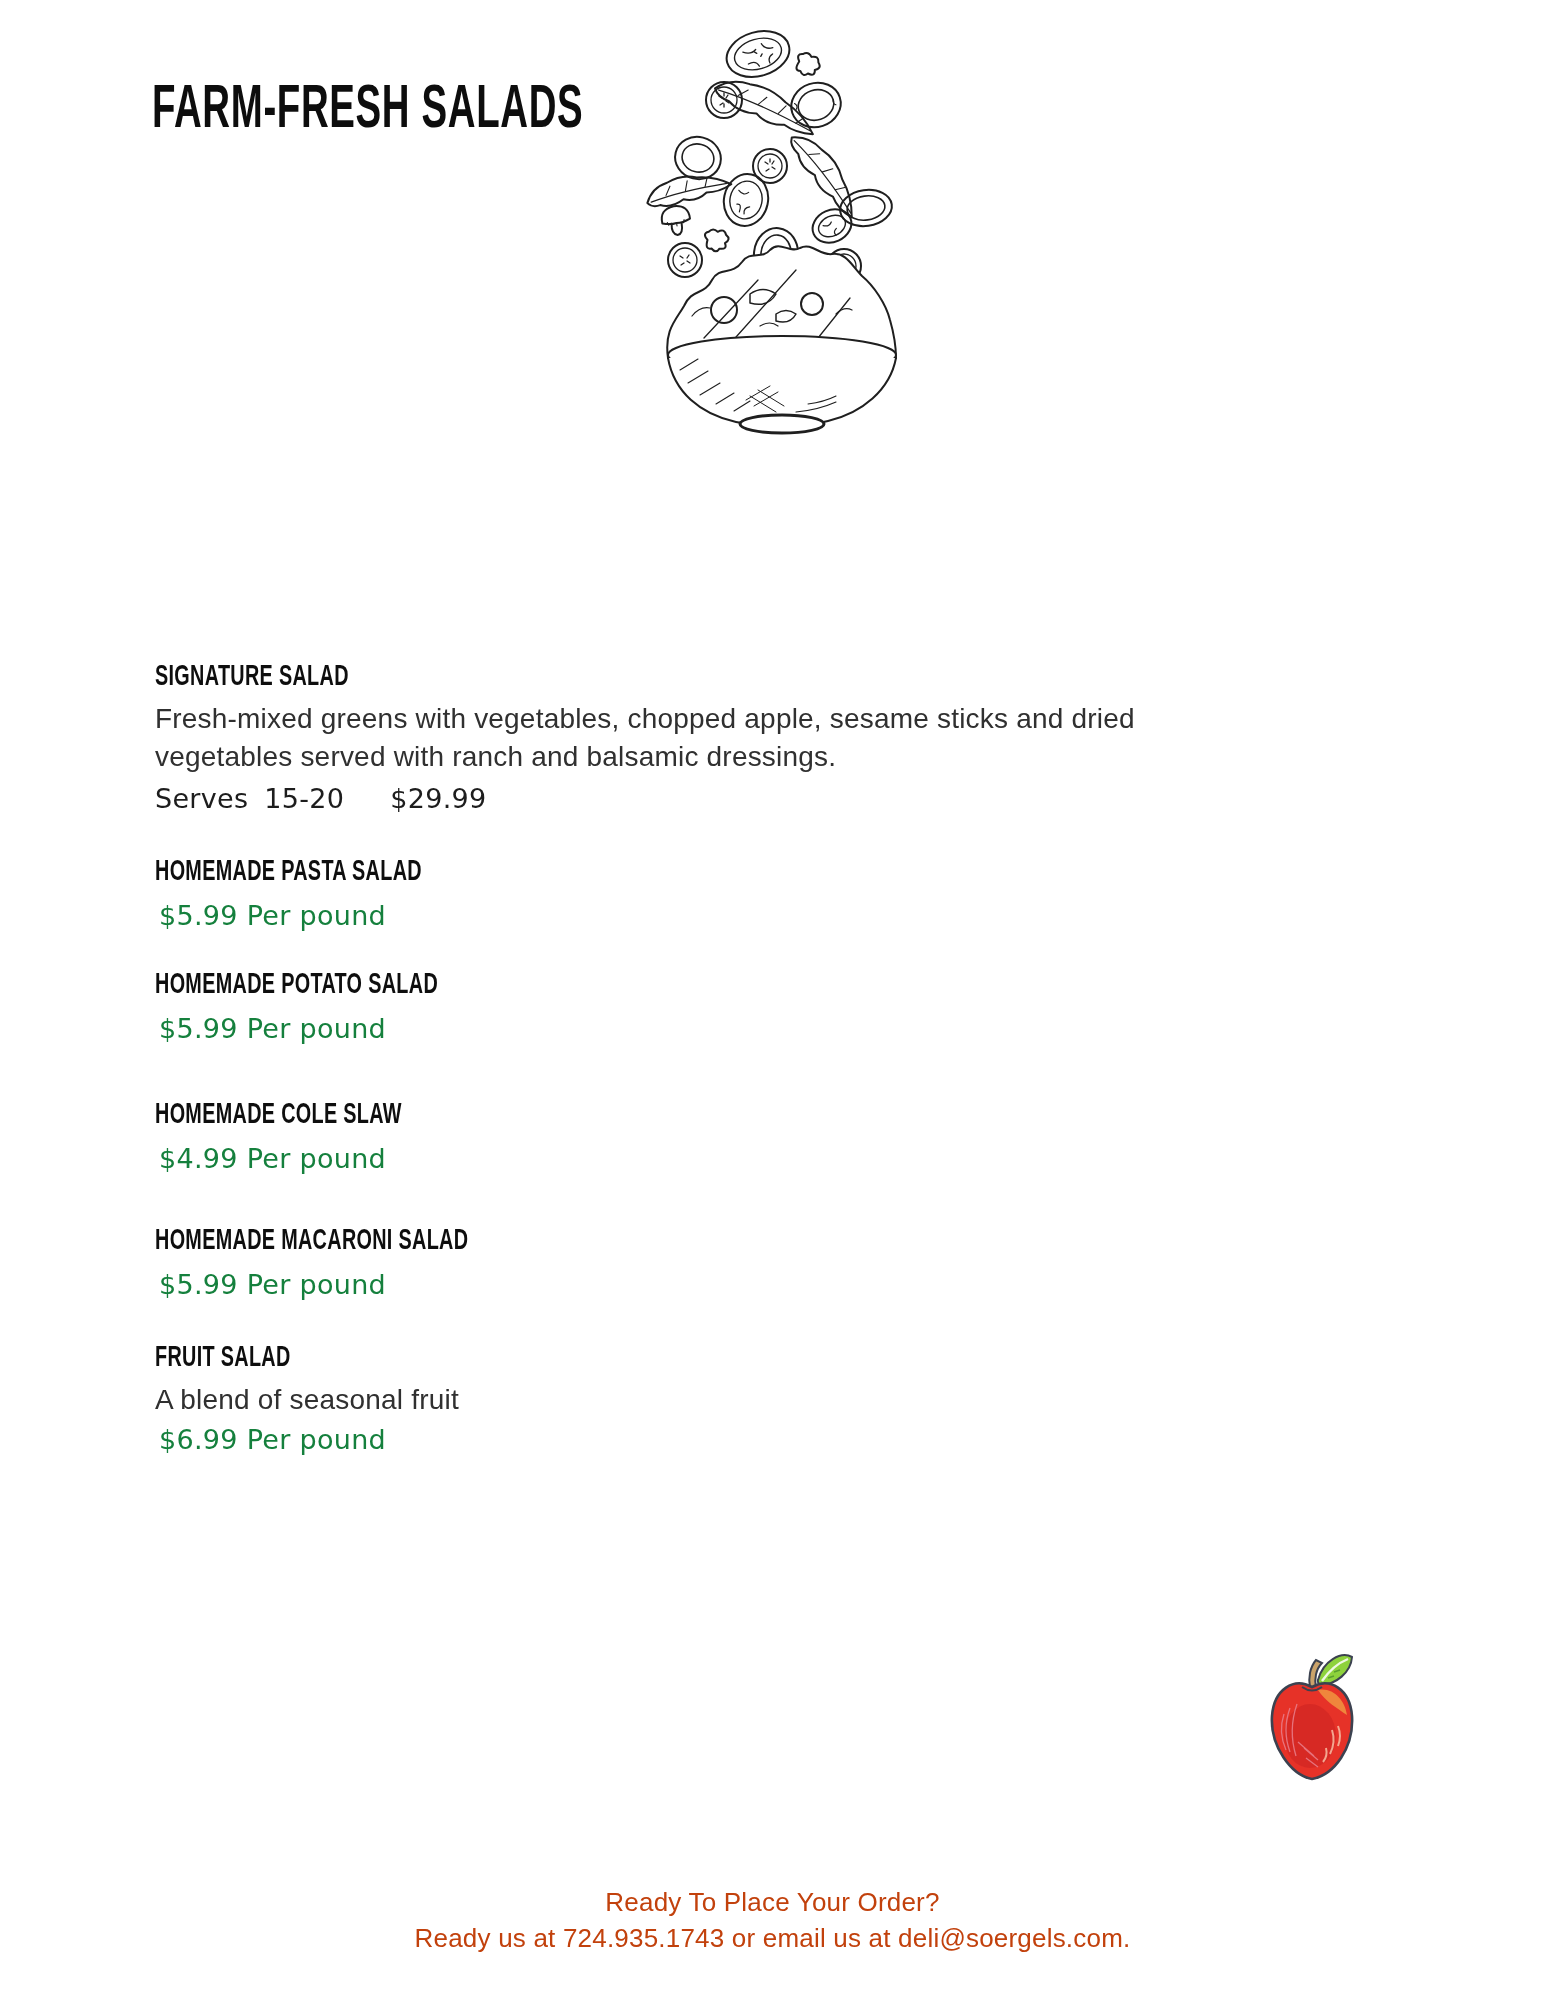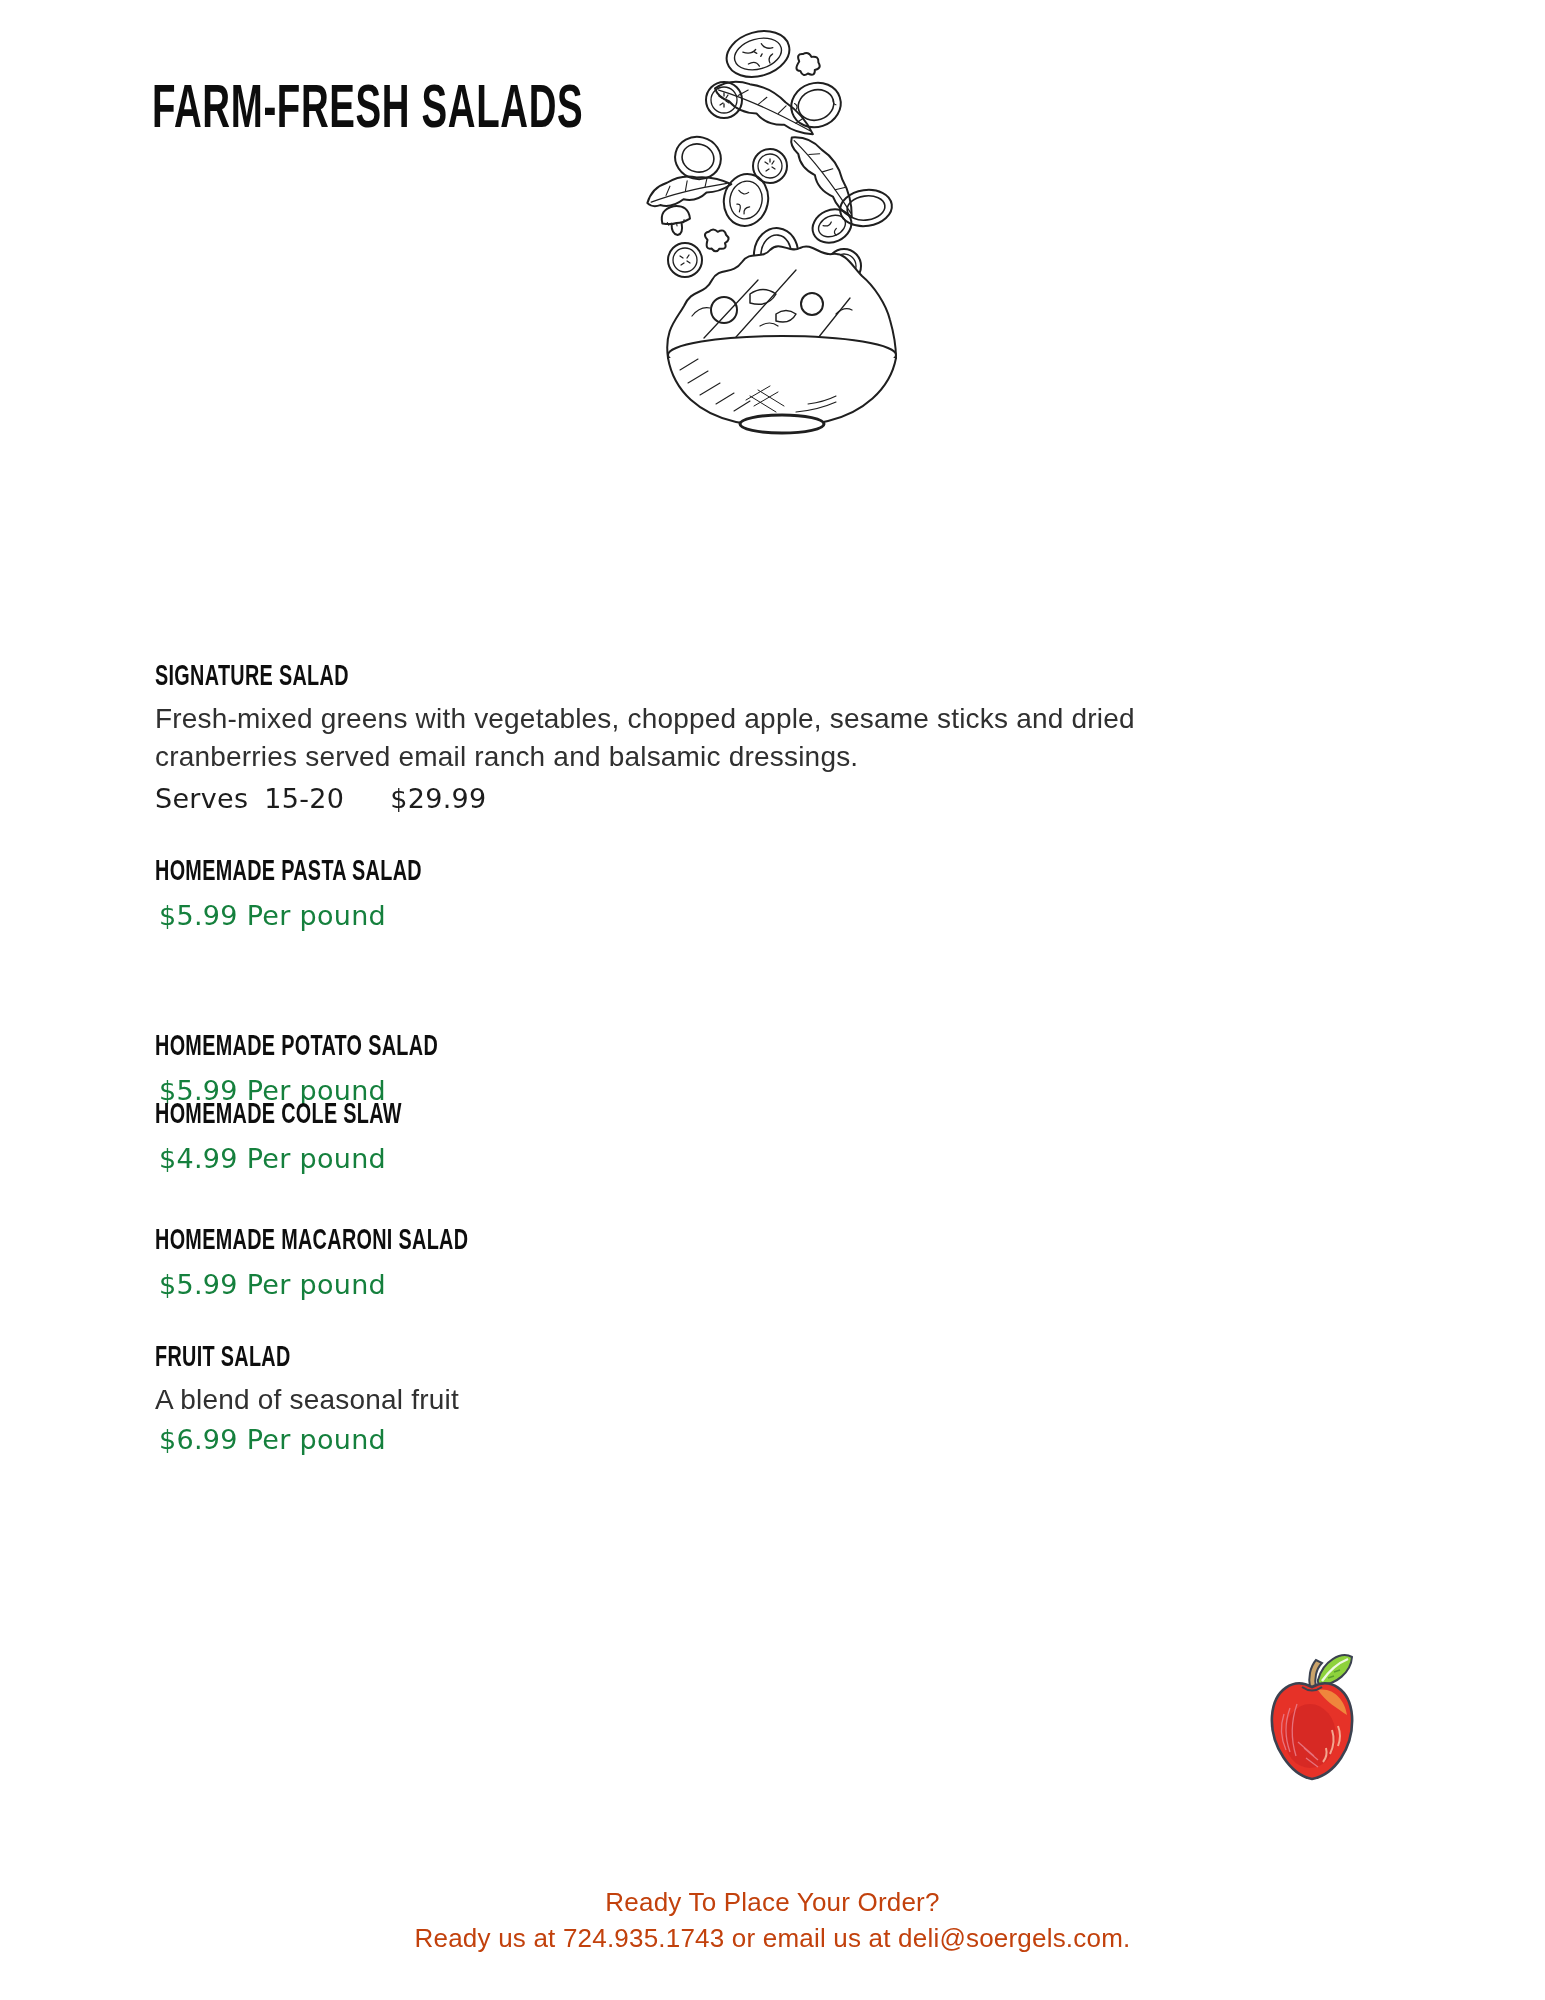--- a/index.html
+++ b/index.html
@@ -159,33 +159,33 @@
       <path d="M196,404 q22,-2 40,-10 M208,396 q16,-2 28,-8" stroke-width="1.1"></path>
       <ellipse cx="182" cy="416" rx="42" ry="9" fill="#ffffff" stroke-width="3"></ellipse>
     </g>
   </svg>
 
 
   <section class="item" style="top:660px">
     <h3 class="item-name">SIGNATURE SALAD</h3>
     <p class="desc">
       <span class="dline">Fresh-mixed greens with vegetables, chopped apple, sesame sticks and dried</span>
-      <span class="dline">cranberries served email ranch and balsamic dressings.</span>
+      <span class="dline">vegetables served with ranch and balsamic dressings.</span>
     </p>
     <p class="serves">
       <span>Serves</span><span class="range">15-20</span><span class="price">$29.99</span>
     </p>
   </section>
 
   <section class="item" style="top:855px">
     <h3 class="item-name">HOMEMADE PASTA SALAD</h3>
     <p class="price-line">$5.99 Per pound</p>
   </section>
 
-  <section class="item" style="top:1030px">
+  <section class="item" style="top:968px">
     <h3 class="item-name">HOMEMADE POTATO SALAD</h3>
     <p class="price-line">$5.99 Per pound</p>
   </section>
 
   <section class="item" style="top:1098px">
     <h3 class="item-name">HOMEMADE COLE SLAW</h3>
     <p class="price-line">$4.99 Per pound</p>
   </section>
 
   <section class="item" style="top:1224px">

